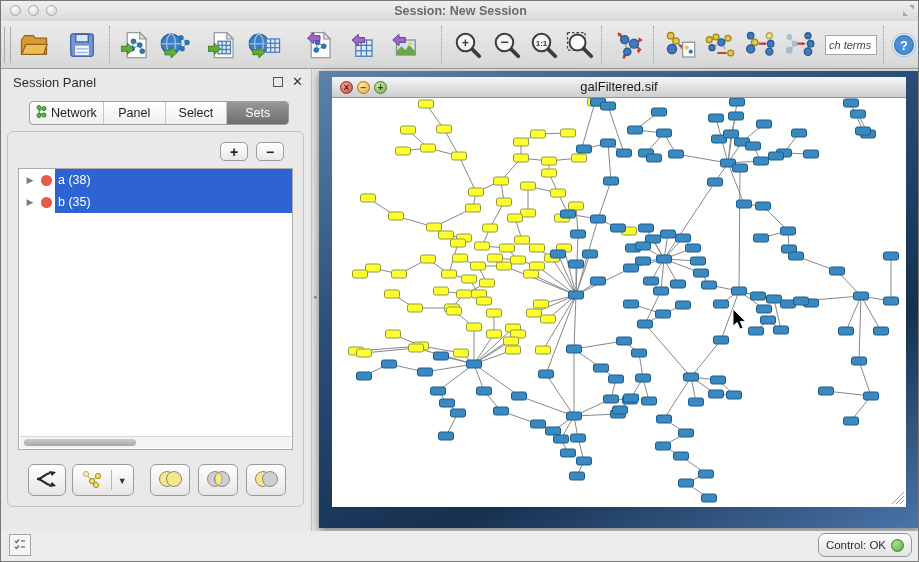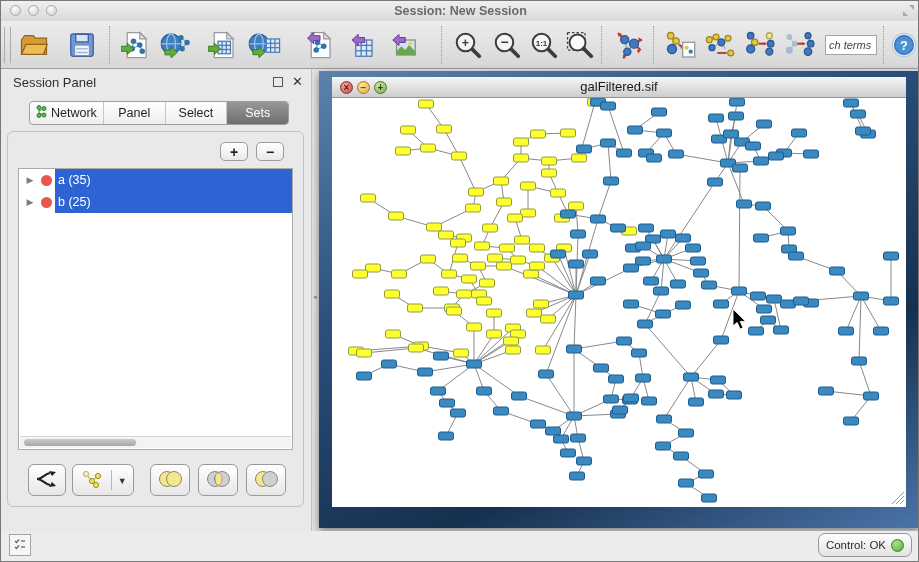--- a/index.html
+++ b/index.html
@@ -395,26 +395,26 @@
     </div>
 
     <div id="cp-box">
       <button class="pm-btn" style="left:212px">+</button>
       <button class="pm-btn" style="left:248px">−</button>
 
       <div id="sets-list">
         <div class="set-row">
           <span class="set-expander">▶</span>
           <span class="set-dot"></span>
-          <span class="set-label">a (35)</span>
+          <span class="set-label">a (38)</span>
         </div>
         <div class="set-row">
           <span class="set-expander">▶</span>
           <span class="set-dot"></span>
-          <span class="set-label">b (25)</span>
+          <span class="set-label">b (35)</span>
         </div>
         <div id="sets-hscroll">
           <div id="sets-hthumb"></div>
         </div>
       </div>
 
       <button class="setbtn" style="left:20px;width:38px">
         <svg width="26" height="20" viewBox="0 0 26 20">
           <path d="M3,10 C9,10 10,5 16,4" fill="none" stroke="#222" stroke-width="2"></path>
           <path d="M3,10 C9,10 10,15 16,16" fill="none" stroke="#222" stroke-width="2"></path>

